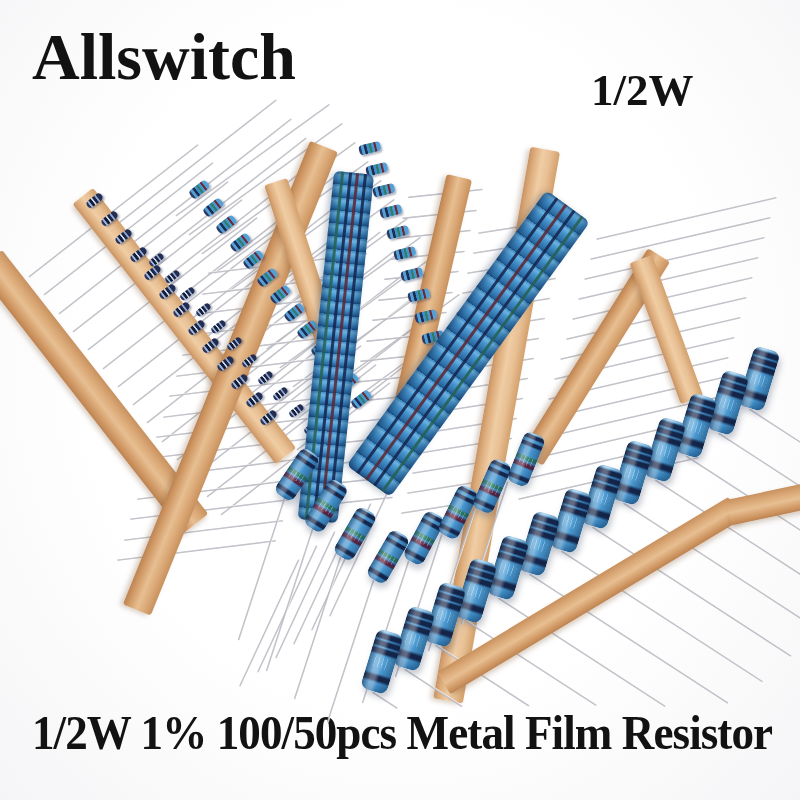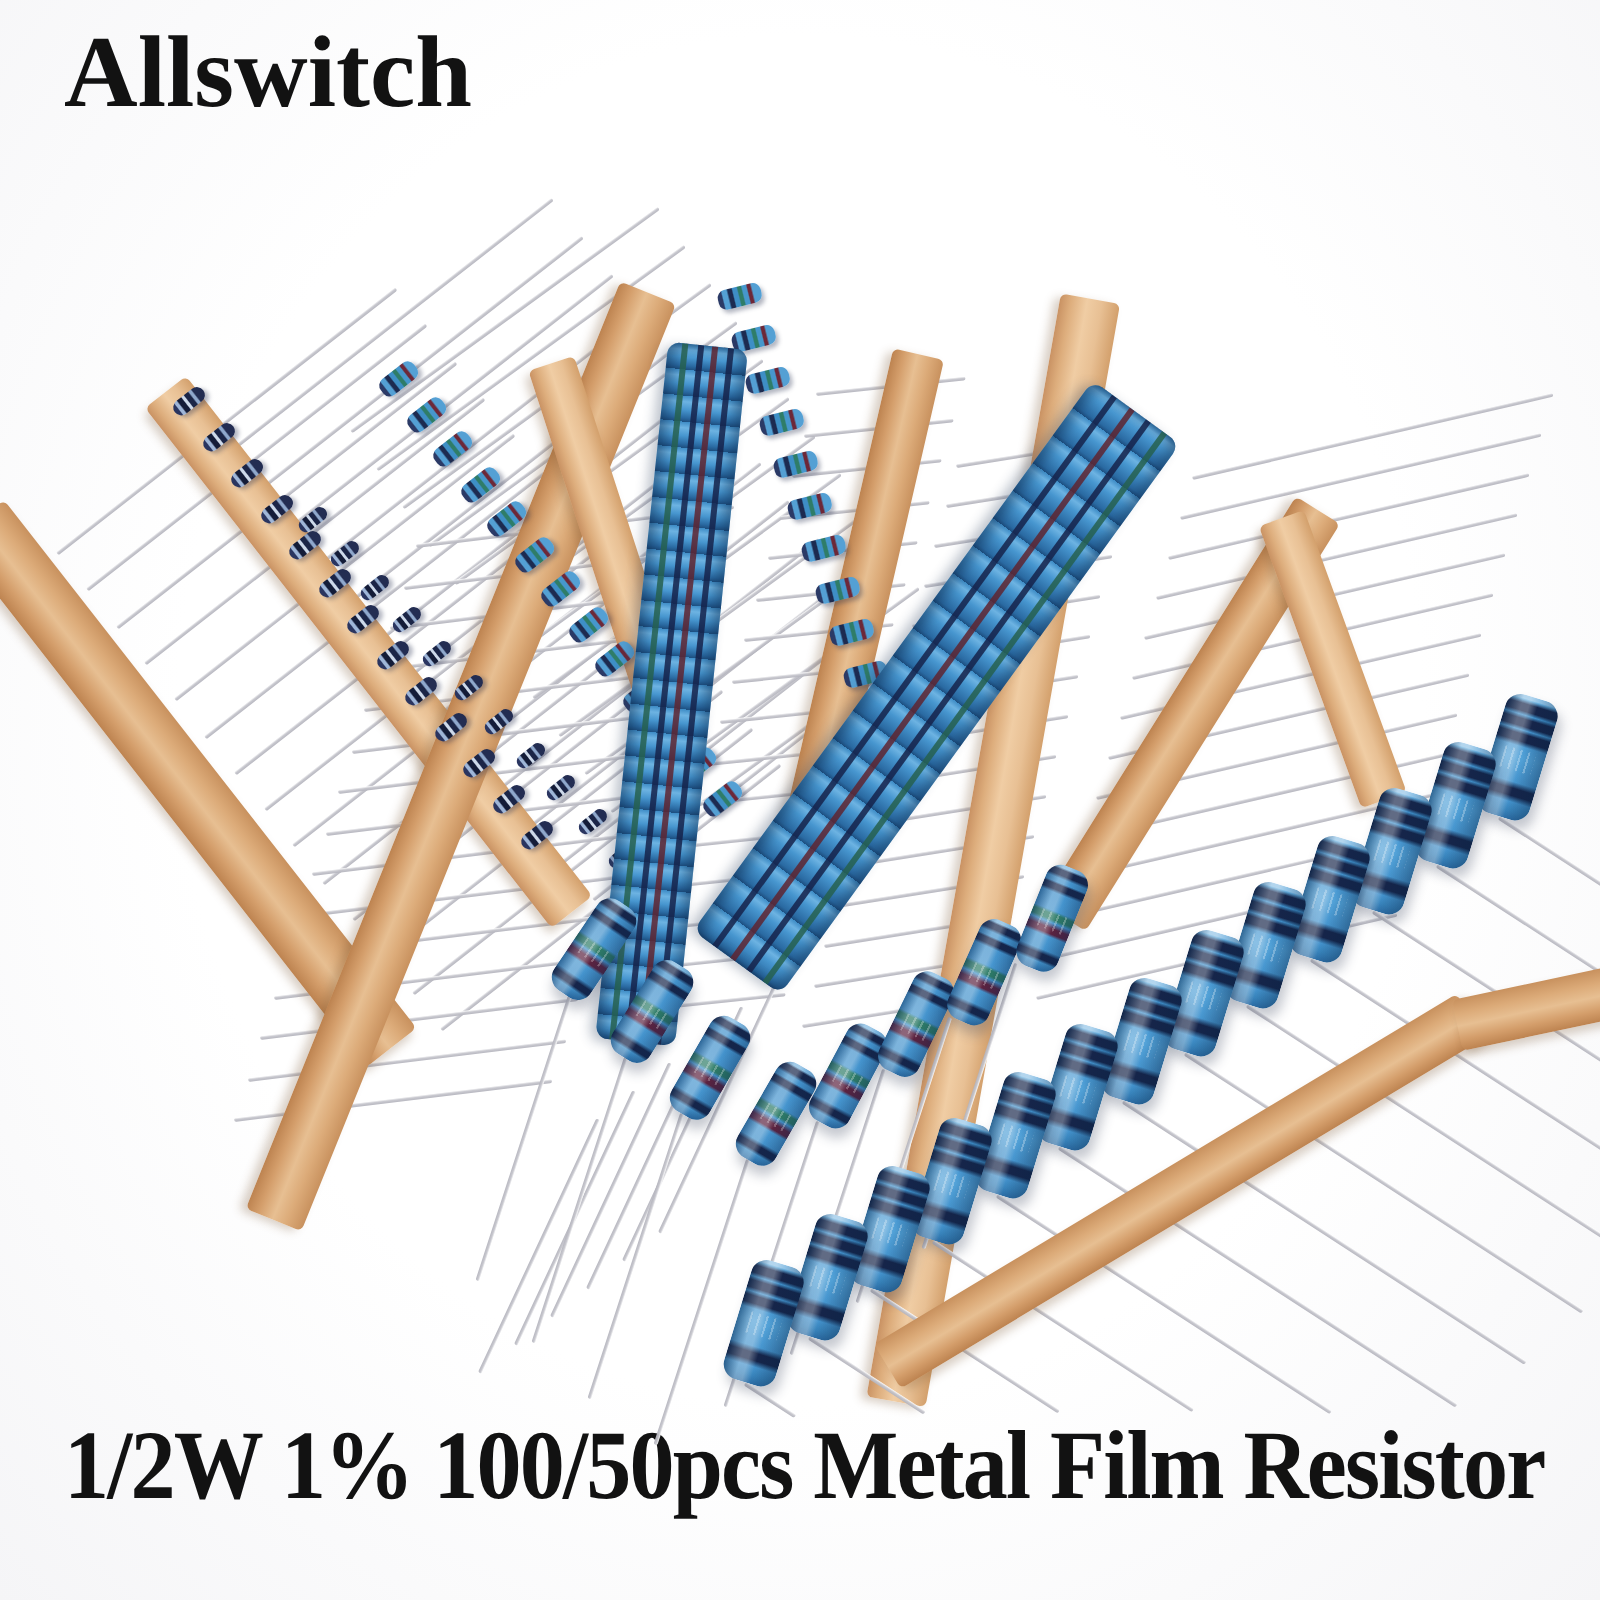--- a/index.html
+++ b/index.html
@@ -1,19 +1,19 @@
 <!DOCTYPE html>
 <html style="--ink: #121212; --wire: #c6c6cd; --navy: #16254a; --green: #2f7d68;"><head>
 <meta charset="utf-8">
 <style>
   html,body{margin:0;padding:0;background:#e8e8e8;}
   .stage{position:relative;width:800px;height:800px;overflow:hidden;
     background:radial-gradient(ellipse at 50% 45%, #ffffff 55%, #f5f5f7 100%);
     font-family:"Liberation Serif", serif;}
-  .brand{position:absolute;left:32px;top:12px;font-size:51px;font-weight:700;color:var(--ink);line-height:1;letter-spacing:0;}
+  .brand{position:absolute;left:32px;top:24px;font-size:66px;font-weight:700;color:var(--ink);line-height:1;letter-spacing:0;}
   .wattage{position:absolute;left:591px;top:68px;font-size:45px;font-weight:700;color:var(--ink);line-height:1;}
   .caption{position:absolute;left:0;top:704px;width:100%;text-align:center;font-size:49px;font-weight:700;color:var(--ink);
     transform:scaleX(.92);transform-origin:50% 50%;white-space:nowrap;letter-spacing:-1px;line-height:1.2;}
   .photo{position:absolute;left:0;top:0;width:800px;height:800px;}
   .it{position:absolute;transform-origin:0 0;}
   .wire{background:linear-gradient(180deg,#ffffff, var(--wire) 45%, #b4b4bd);border-radius:1px;opacity:.95;}
   .tape{border-radius:3px;box-shadow:2px 3px 5px rgba(120,84,45,.28);}
   .tape-mid{background:linear-gradient(180deg,#c8915e,#dcab79 28%,#e7bf92 52%,#d49e6b 78%,#bd8350);}
   .tape-light{background:linear-gradient(180deg,#d3a06c,#e8c094 30%,#f0cda4 55%,#ddad7c 82%,#c99263);}
   .res{border-radius:4px;box-shadow:1px 2px 2px rgba(40,50,80,.35);}
@@ -292,14 +292,15 @@
       <div class="it wire" style="left: 404.6px; top: 667.6px; width: 68.6693px; height: 1.7px; z-index: 5; transform: rotate(33deg);"></div>
       <div class="it res-big" style="left: 409.6px; top: 604.6px; width: 27px; height: 62px; z-index: 8; transform: rotate(17deg);">
         <div class="print"></div>
       </div>
       <div class="it wire" style="left: 373.2px; top: 691.2px; width: 30px; height: 1.7px; z-index: 5; transform: rotate(33deg);"></div>
       <div class="it res-big" style="left: 378.2px; top: 628.2px; width: 27px; height: 62px; z-index: 8; transform: rotate(17deg);">
         <div class="print"></div>
       </div>
     </div>
   <div class="brand">Allswitch</div>
+  <div class="wattage">1/2W</div>
   <div class="caption">1/2W 1% 100/50pcs Metal Film Resistor</div>
 </div>
 
 </body></html>

